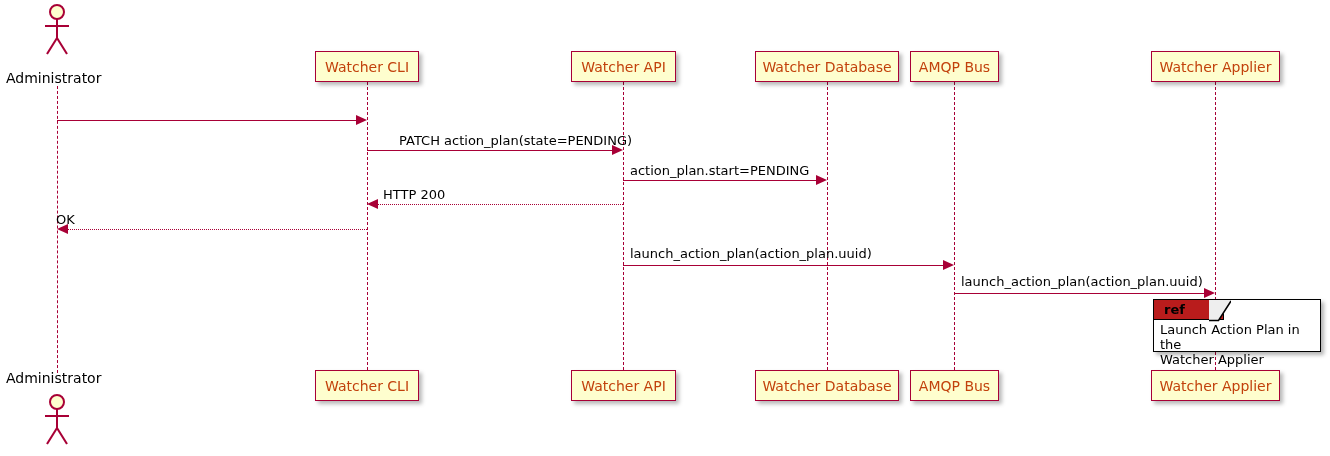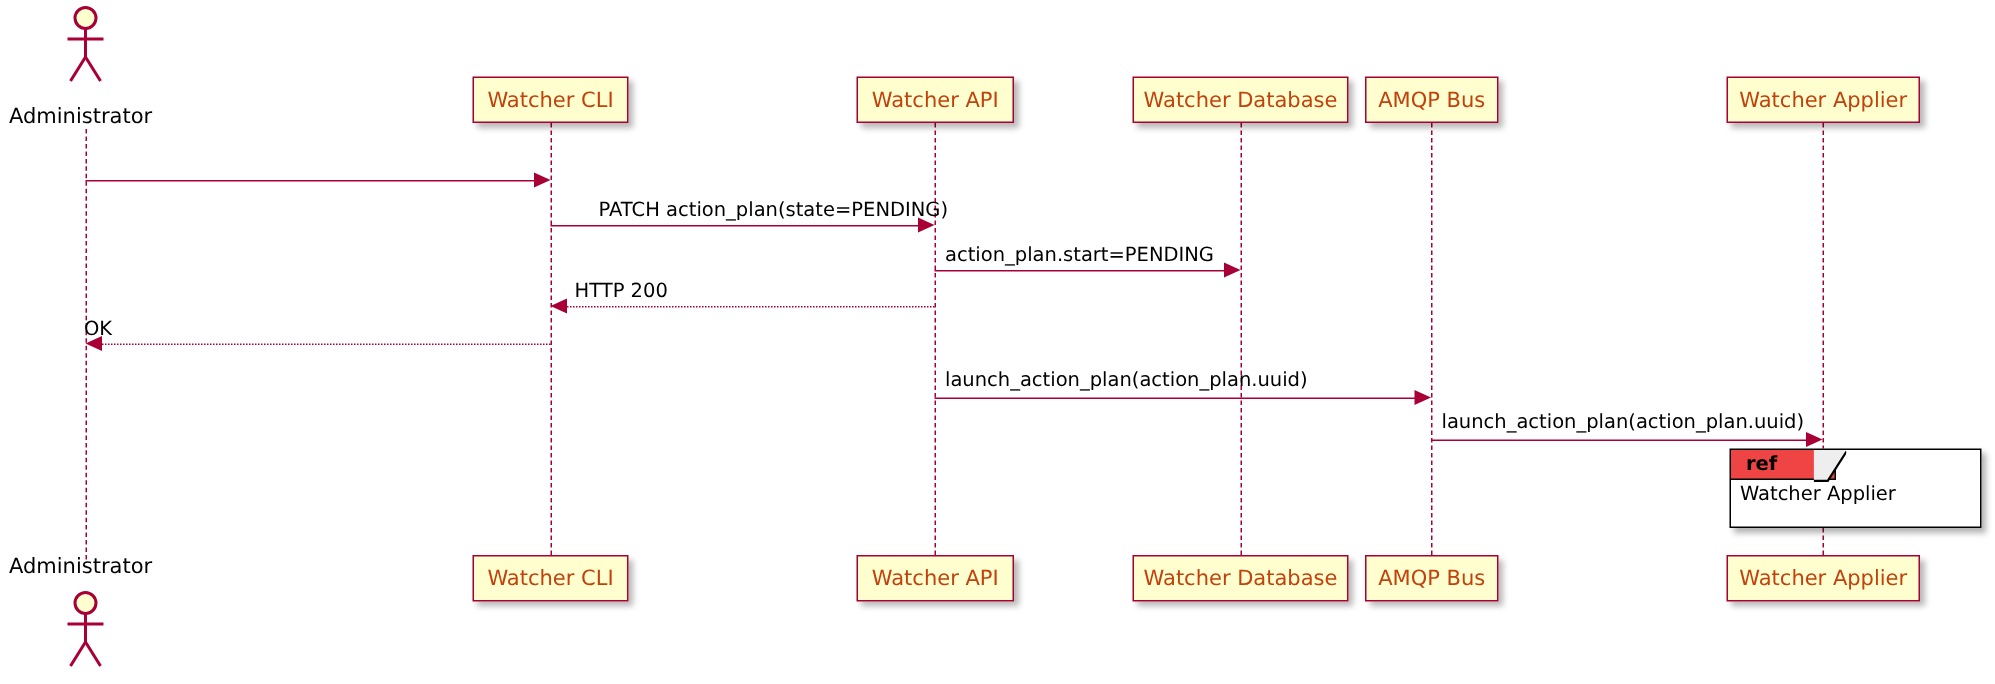--- a/index.html
+++ b/index.html
@@ -99,21 +99,21 @@
     background: #FFFFFF;
     border: 1.5px solid #000000;
     z-index: 8;
     box-shadow: 3px 3px 4px rgba(0,0,0,0.30);
   }
   .reftab {
     position: absolute;
     left: 0;
     top: 0;
     height: 20px;
-    background: #ef4444;
+    background: #b91c1c;
     border-right: 1.5px solid #000000;
     border-bottom: 1.5px solid #000000;
     display: flex;
     align-items: center;
     padding-left: 10px;
     padding-right: 22px;
     font-size: 13px;
     font-weight: bold;
     color: #000000;
     box-sizing: border-box;
@@ -212,17 +212,18 @@
     <div class="reftab" style="width:70px;">
       <span>ref</span>
     </div>
     <div class="reftab-clip" style="left:55px;">
       <svg width="22" height="22" viewBox="0 0 22 22">
         <polygon points="0,0 22,0 22,2 10,20 0,20" fill="#EEEEEE" stroke="none"></polygon>
         <polyline points="22,1 9.5,20.5 0,20.5" fill="none" stroke="#000000" stroke-width="1.5"></polyline>
       </svg>
     </div>
     <div class="refbody">
+      <div>Launch Action Plan in the</div>
       <div>Watcher Applier</div>
     </div>
   </div>
 
 </div>
 
 </body></html>

